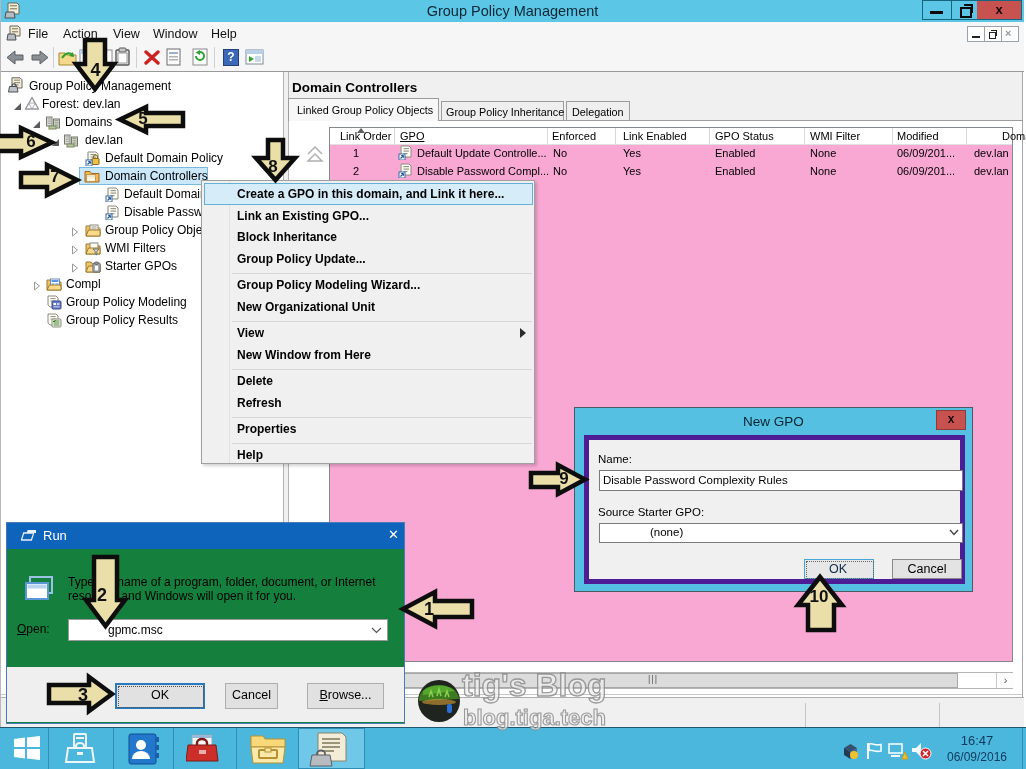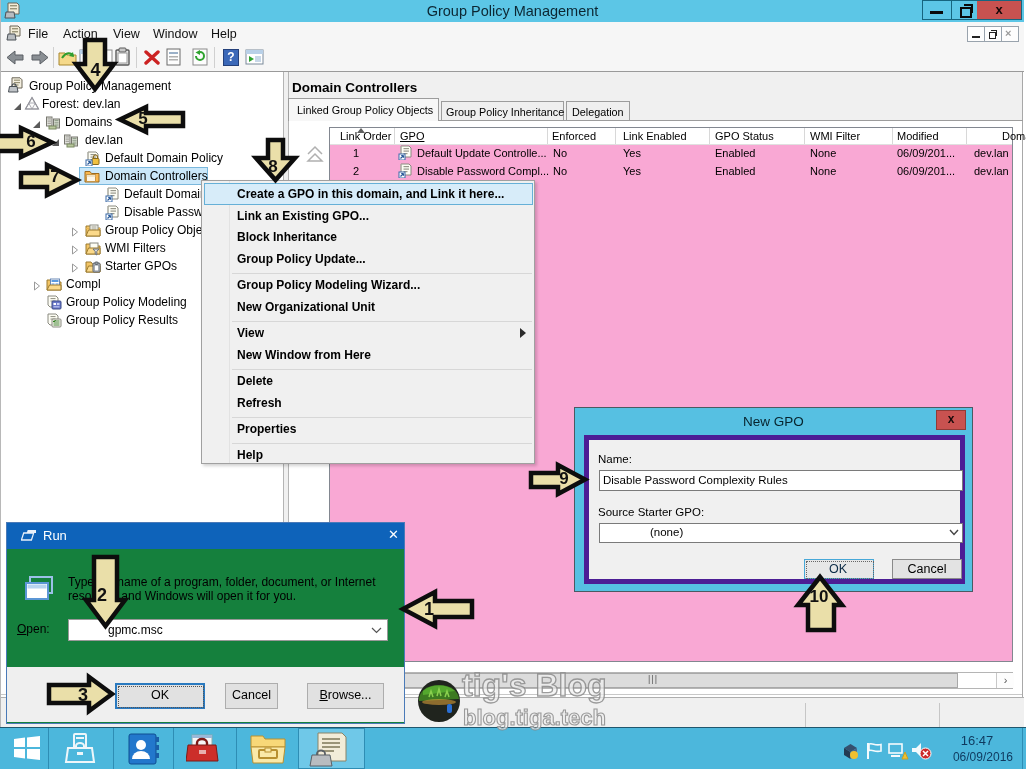--- a/index.html
+++ b/index.html
@@ -425,21 +425,21 @@
     <rect x="1" y="2" width="13" height="9" fill="none" stroke="#f4fafd" stroke-width="1.6"></rect>
     <rect x="3" y="13" width="9" height="2" fill="#f4fafd"></rect>
     <path d="M14,17 L20,17 L17,10 Z" fill="#f0c030" stroke="#caa020"></path>
   </svg>
   <svg class="abs" style="left:911px;top:13px;" width="21" height="19">
     <path d="M1,7 L5,7 L10,2 L10,16 L5,11 L1,11 Z" fill="#f4fafd"></path>
     <circle cx="14.5" cy="12.5" r="5.5" fill="#cc2a2a" stroke="#fff"></circle>
     <path d="M12,10 L17,15 M17,10 L12,15" stroke="#fff" stroke-width="1.5"></path>
   </svg>
   <div class="abs tx" style="left:946px;top:5px;width:62px;text-align:center;font-size:13px;color:#0f3a5f;">16:47</div>
-  <div class="abs tx" style="left:941px;top:22px;width:72px;text-align:right;font-size:12px;color:#0f3a5f;">06/09/2016</div>
+  <div class="abs tx" style="left:941px;top:22px;width:72px;text-align:center;font-size:12px;color:#0f3a5f;">06/09/2016</div>
   <div class="abs" style="left:1022px;top:0;width:1px;height:41px;background:#2e8db4;"></div>
 </div>
 
 <div class="abs" id="watermark" style="left:0;top:0;z-index:40;">
   <svg class="abs" style="left:417px;top:679px;" width="44" height="44">
     <circle cx="22" cy="22" r="21" fill="#20241e"></circle>
     <path d="M2,20 a20,14 0 0 1 40,0 L2,22 Z" fill="#3d7a22"></path>
     <path d="M6,12 a19,12 0 0 1 32,0 L6,16 Z" fill="#54a82e"></path>
     <path d="M12,18 l2,-6 l2,6 M20,17 l2,-7 l2,7 M28,18 l2,-6 l2,6" stroke="#8ad04e" stroke-width="1.5" fill="none"></path>
     <ellipse cx="22" cy="23" rx="17" ry="3" fill="#e8a83c" opacity="0.55"></ellipse>

